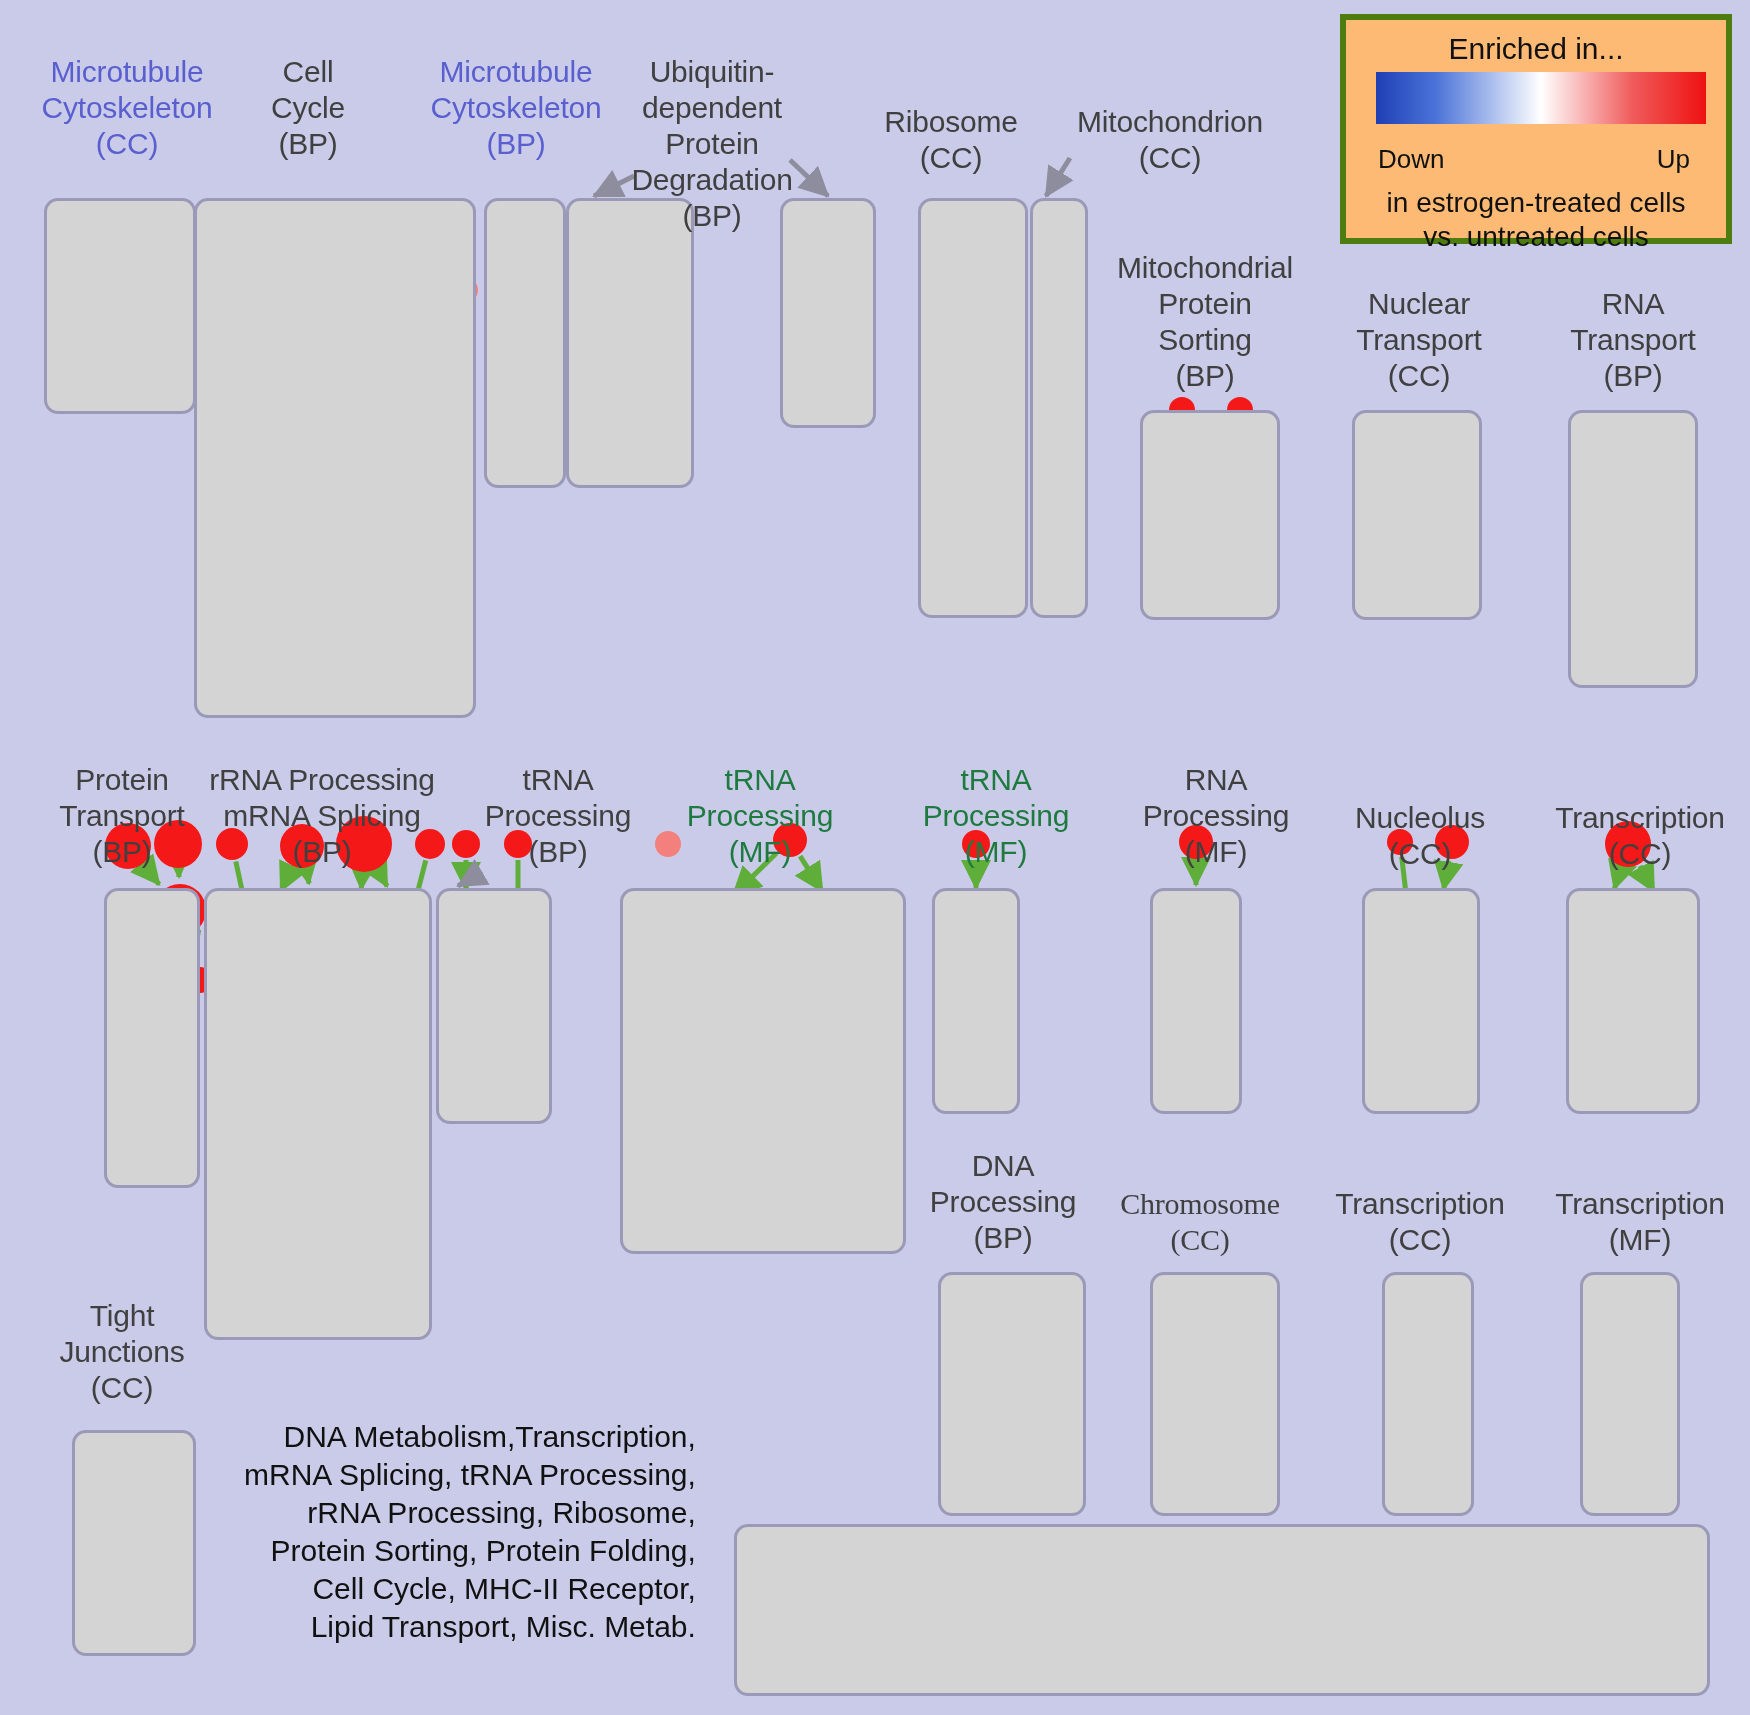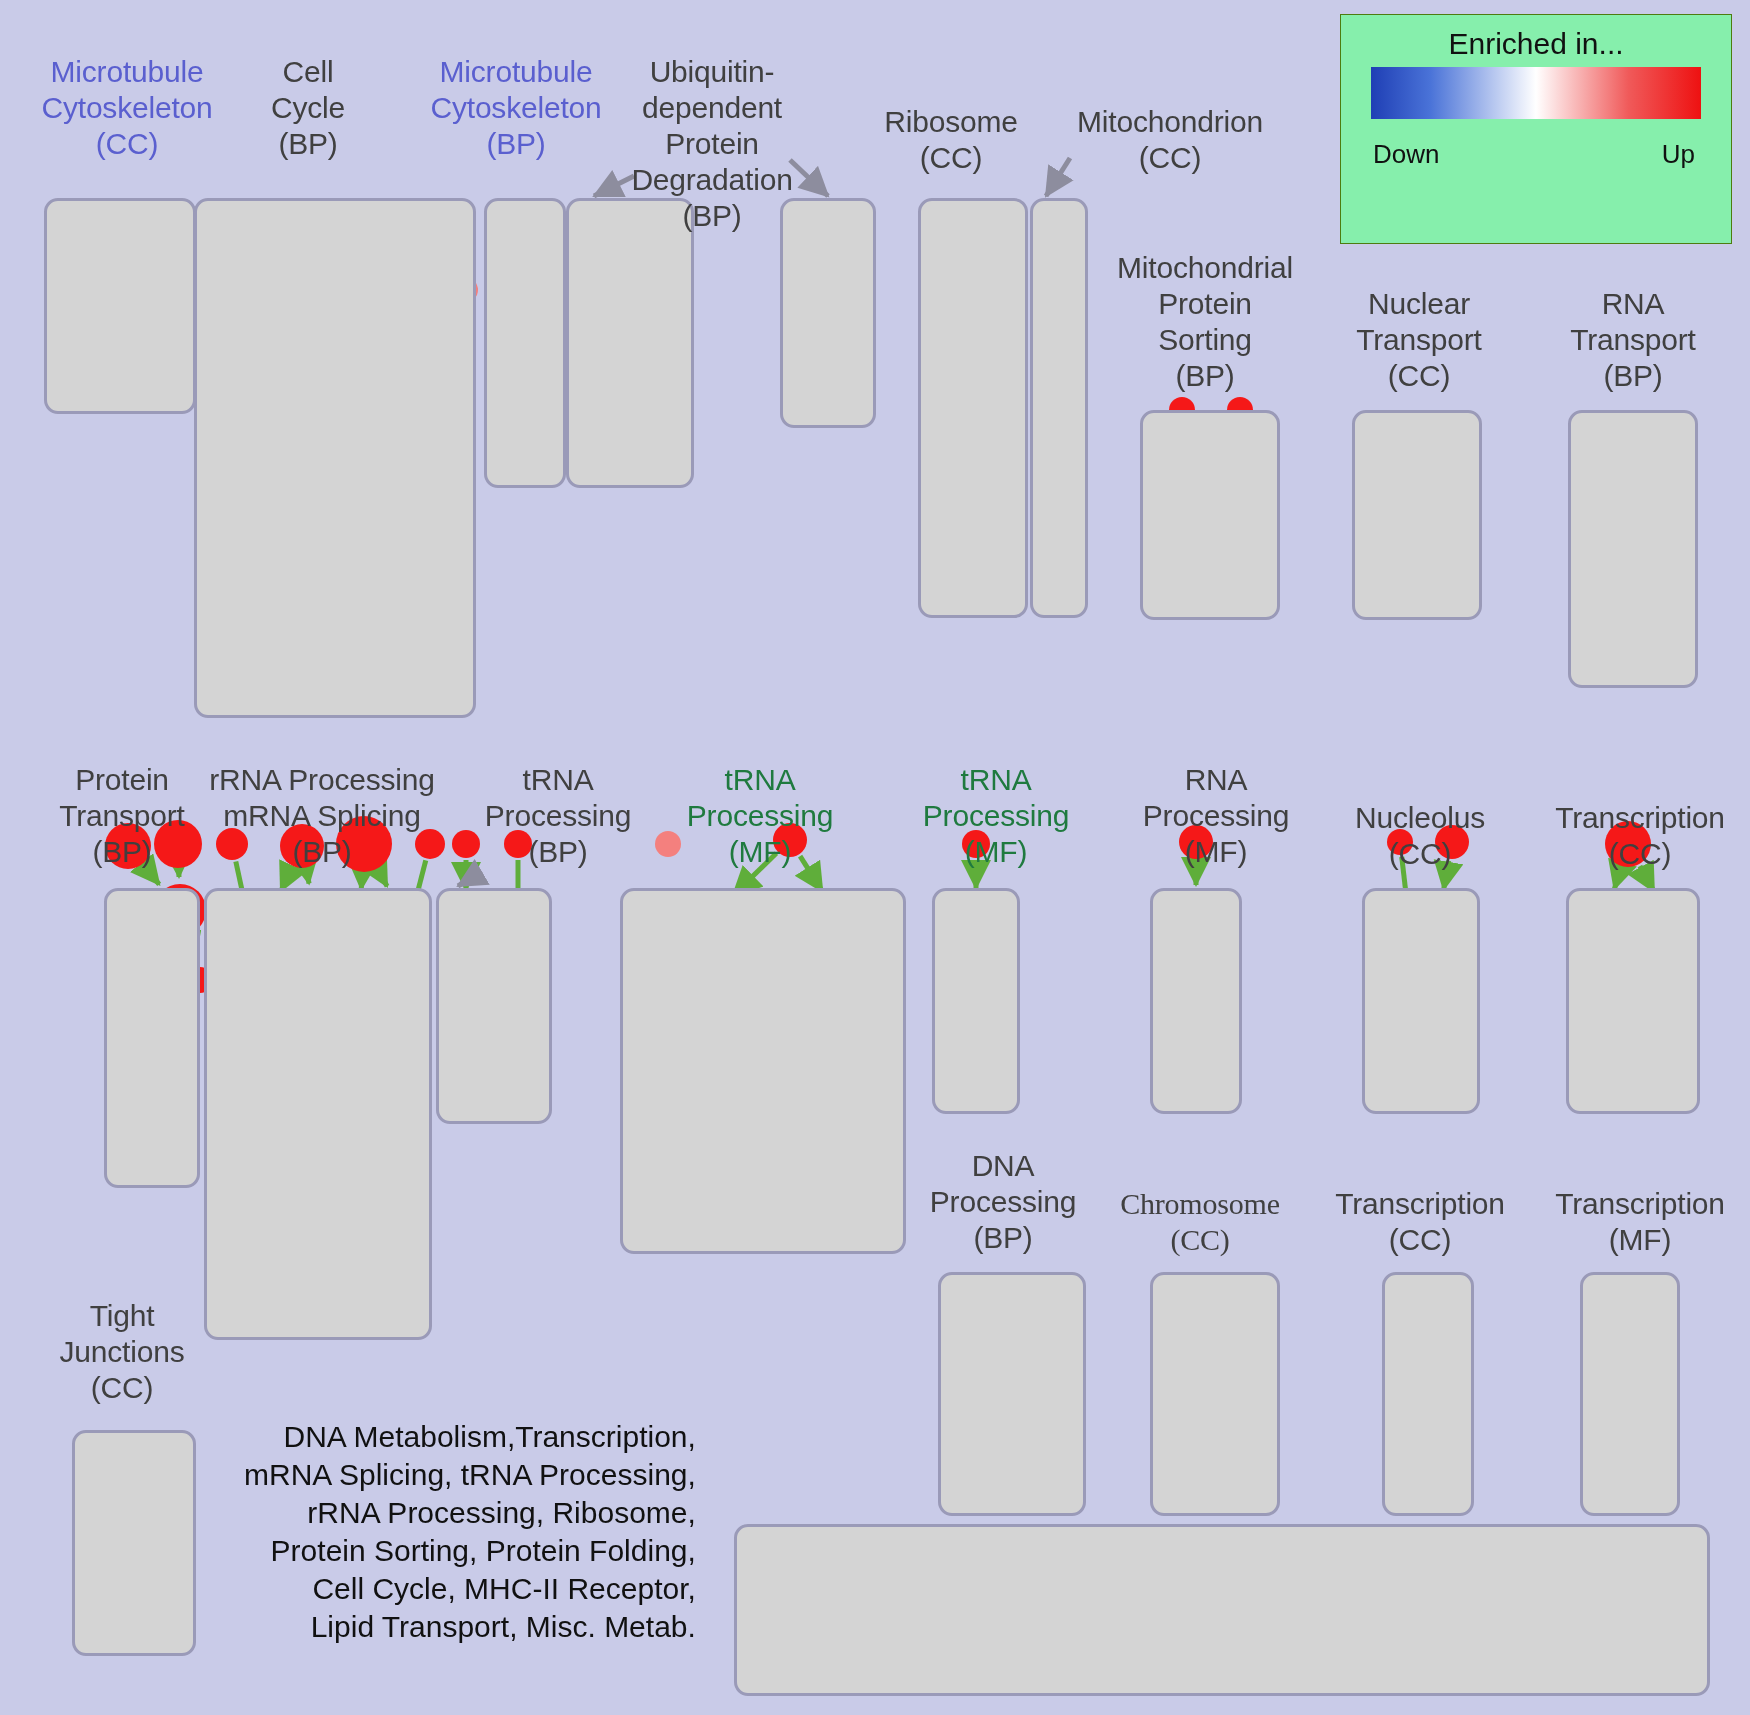--- a/index.html
+++ b/index.html
@@ -33,22 +33,22 @@
   .lbl.green { color: #1f7a3f; }
   .box {
     position: absolute;
     background: #d4d4d4;
     border: 3px solid #9a9ab8;
     border-radius: 14px;
     box-sizing: border-box;
   }
   .legend {
     position: absolute;
-    background: #86efac;
-    border: 1px solid #4d7c0f;
+    background: #fdba74;
+    border: 6px solid #4d7c0f;
     box-sizing: border-box;
   }
   .legend-title {
     position: absolute;
     width: 100%;
     text-align: center;
     font-size: 30px;
     color: #111;
     top: 12px;
   }
@@ -371,20 +371,22 @@
         <circle cx="1562" cy="1654" r="13" fill="#f51818"></circle>
         <circle cx="1616" cy="1654" r="13" fill="#f51818"></circle>
       </g>
   </svg>
 
   <div class="legend" style="left:1340px; top:14px; width:392px; height:230px;">
     <div class="legend-title">Enriched in...</div>
     <div class="legend-bar" style="left:30px; top:52px; width:330px; height:52px;"></div>
     <div class="legend-down">Down</div>
     <div class="legend-up">Up</div>
+    <div class="legend-sub" id="legend-sub" style="white-space: pre;">in estrogen-treated cells
+vs. untreated cells</div>
   </div>
 
   <div class="textblock" id="footnote" style="left:244px; top:1418px;">DNA Metabolism,Transcription,
 mRNA Splicing, tRNA Processing,
 rRNA Processing, Ribosome,
 Protein Sorting, Protein Folding,
 Cell Cycle, MHC-II Receptor,
 Lipid Transport, Misc. Metab.</div>
 
 <div class="box" style="left: 44px; top: 198px; width: 152px; height: 216px;"></div>

